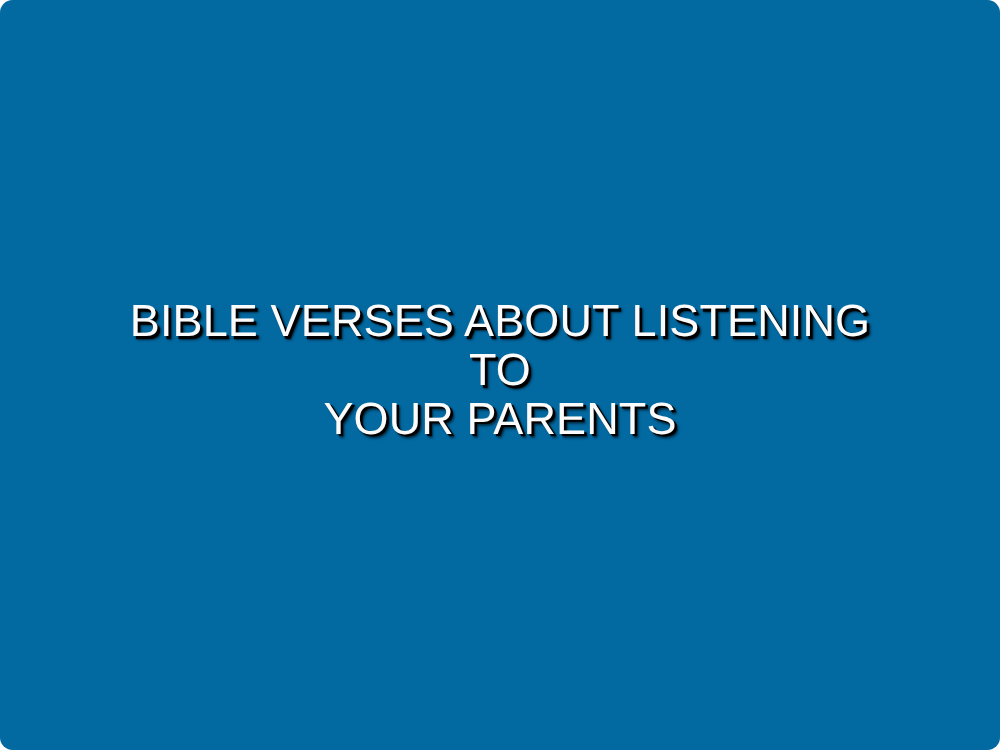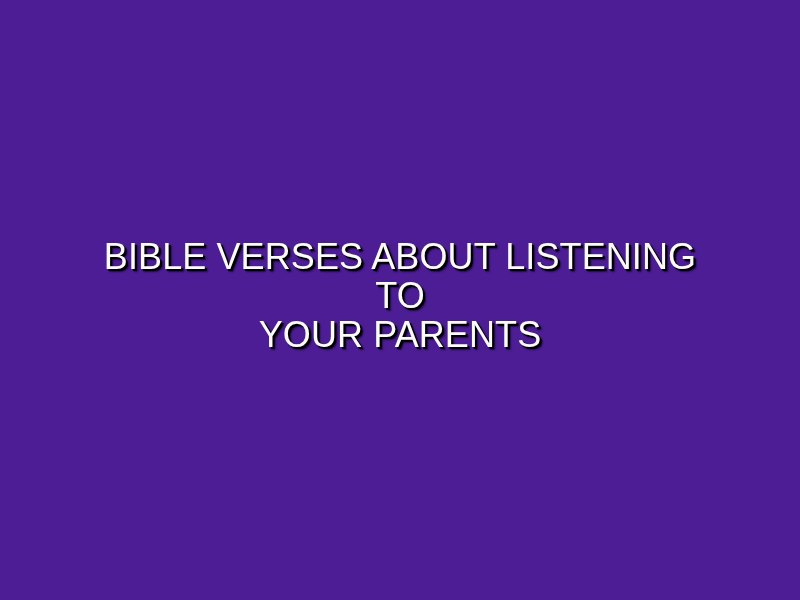--- a/index.html
+++ b/index.html
@@ -13,25 +13,26 @@
     height: 600px;
     overflow: hidden;
     font-family: "Liberation Sans", sans-serif;
   }
 
   
   .canvas {
     position: relative;
     width: 800px;
     height: 600px;
-    background: #4c1d95;
+    background: #0369a1;
     display: flex;
     align-items: center;
     justify-content: center;
     box-sizing: border-box;
+    border-radius: 10px;
   }
 
   
   .title-block {
     width: 620px;
     margin: 0;
     padding: 0;
     
     transform: translateY(-5px);
     text-align: center;

